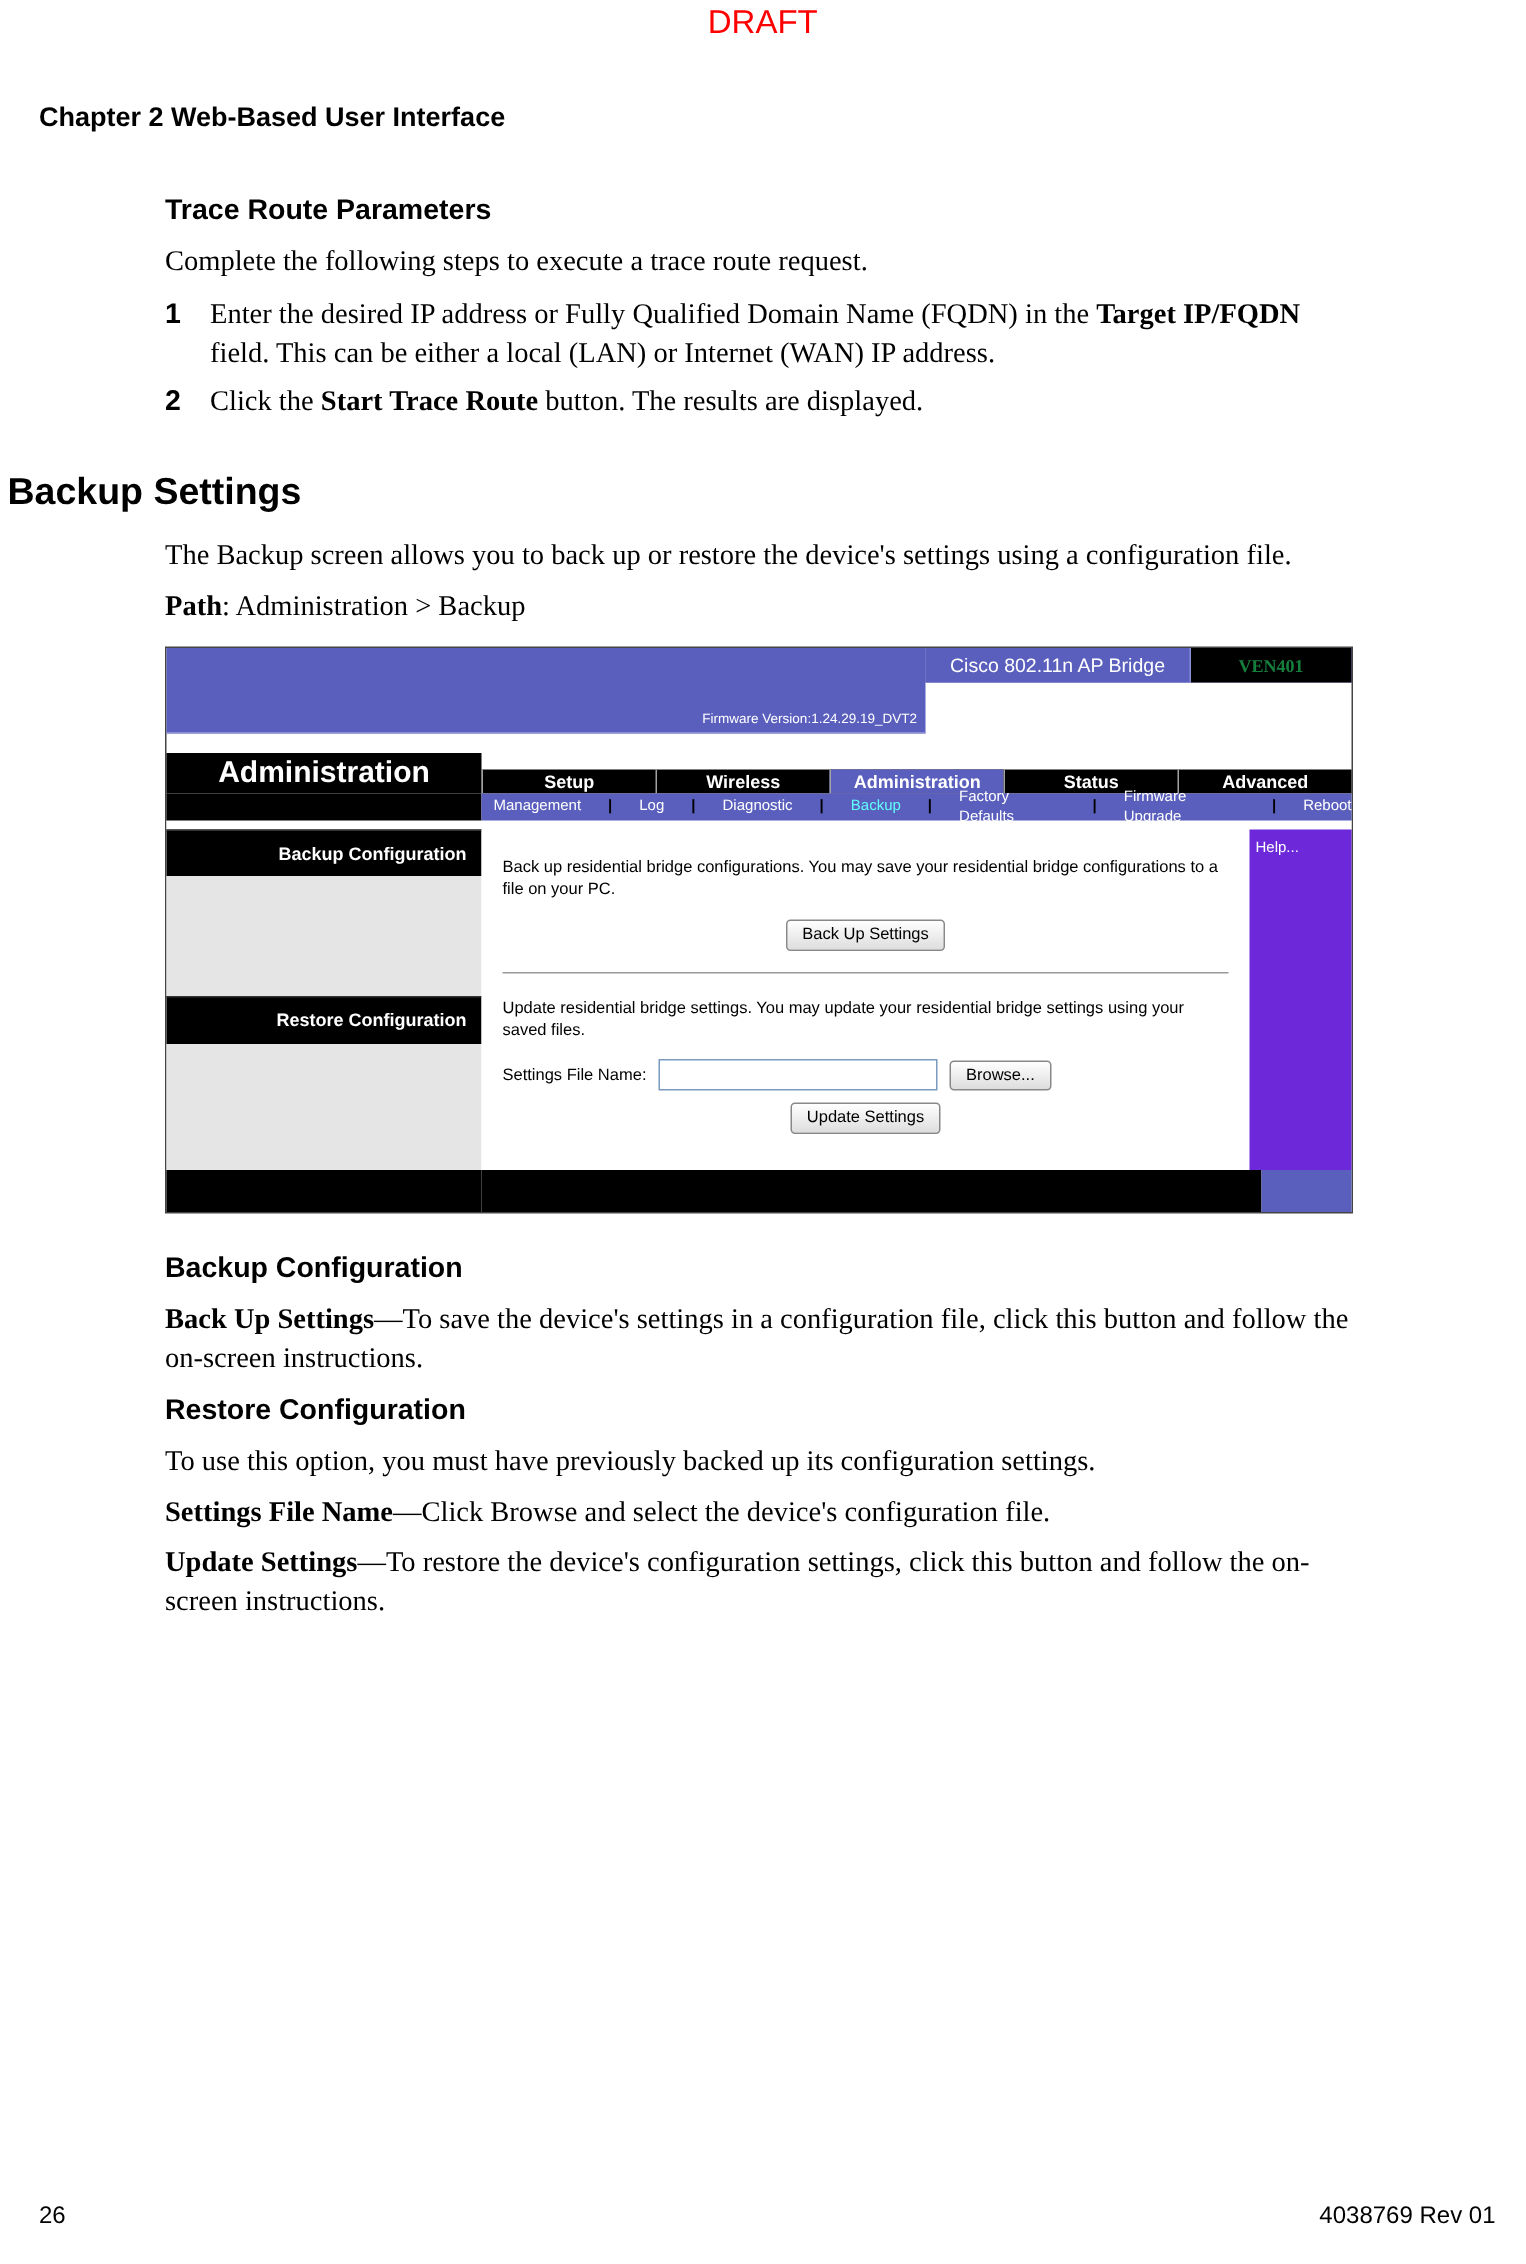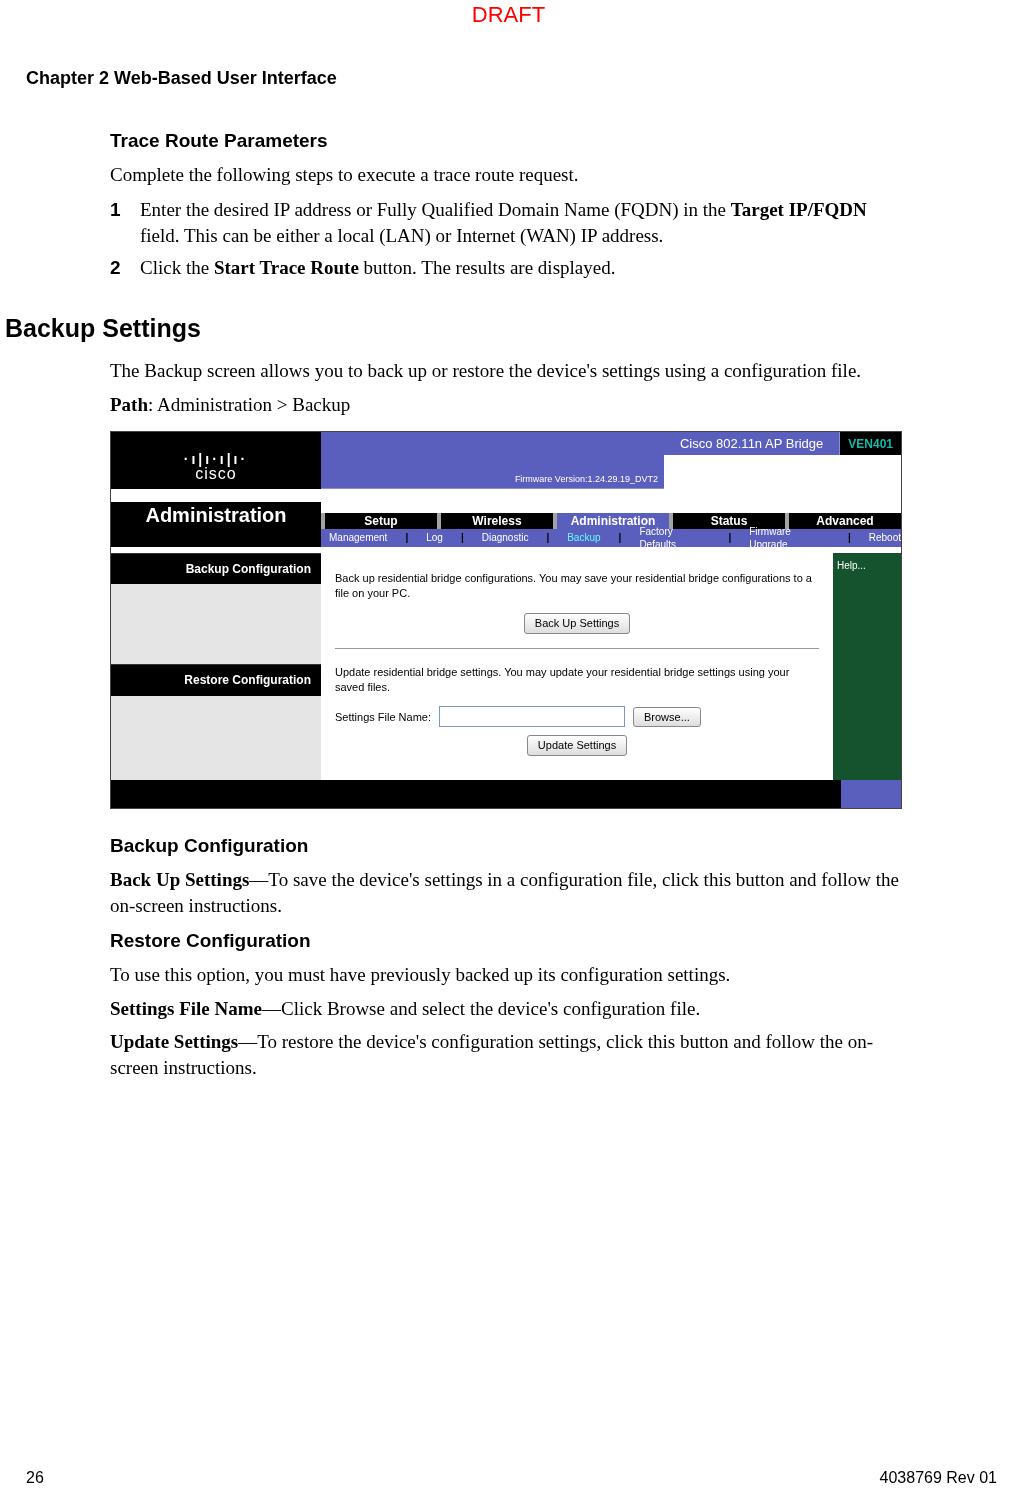--- a/index.html
+++ b/index.html
@@ -127,45 +127,46 @@
     background: #5a5fbd;
     color: #fff;
     font-weight: normal;
     font-size: 13px;
     display:flex;align-items:center;
     padding: 0 16px;
     border-right: 1px solid #8a8fd5;
   }
   .shot-model {
     background: #000;
-    color: #14b8a6;
+    color: #15803d;
     font-weight: bold;
     font-size: 12px;
     display:flex;align-items:center;
-    padding: 0 8px;
+    padding: 0 32px;
+    font-family: Liberation Serif, serif;
   }
   .nav-row {
     display: flex; height: 40px; align-items: flex-end;
   }
   .nav-section-name {
     width: 210px;
     background: #000;
     color: #fff;
     font-family: Arial, sans-serif;
     font-weight: bold;
     font-size: 20px;
     display:flex;align-items:center;justify-content:center;
   }
   .nav-tabs {
     flex:1; display:flex; background:#000; color:#fff;
     font-size:12px; font-weight:bold;
   }
   .nav-tabs div {
     flex:1; display:flex; align-items:center; justify-content:center;
-    border-left:4px solid #a3a3a3;
+    border-left:1px solid #a3a3a3;
   }
   .nav-tabs div.active { background:#5a5fbd; }
   .subnav {
     height: 18px; display:flex; align-items:stretch;
   }
   .subnav-left { width:210px; background:#000; }
   .subnav-items {
     flex:1; background:#5a5fbd; color:#fff; font-size:10px;
     display:flex; align-items:center; padding-left:8px; gap:18px;
   }
@@ -179,21 +180,21 @@
   .body-left .label {
     background:#000; color:#fff; font-weight:bold; font-size:12px;
     padding:7px 10px; text-align:right; border-top:1px solid #333;
   }
   .body-left .spacer-s { flex:0 0 80px; }
   .body-left .spacer-b { flex:1; }
   .body-main {
     flex:1; padding:14px 14px 10px 14px; background:#fff;
   }
   .body-help {
-    width:60px; background:#14532d; color:#fff; font-size:10px;
+    width:60px; background:#6d28d9; color:#fff; font-size:10px;
     padding:6px 4px;
   }
   .body-main p { margin:4px 0 12px 0; font-size:11px; }
   .btn {
     font-family:Arial,sans-serif; font-size:11px;
     border:1px solid #888; border-radius:3px;
     background:linear-gradient(#fff,#ddd);
     padding:2px 10px; display:inline-block;
   }
   .center{text-align:center;margin:6px 0 14px 0;}
@@ -239,26 +240,20 @@
   </ol>
 
   <h2 class="h2sans">Backup Settings</h2>
   <div class="para">The Backup screen allows you to back up or restore the device's settings using a configuration file.</div>
   <div class="para">
     <b>Path</b><span>: Administration &gt; Backup</span>
   </div>
 
   <div class="shot">
     <div class="shot-header">
-      <div class="shot-logo-cell">
-        <div class="cisco-logo">
-          <div class="cisco-bars">·ı|ı·ı|ı·</div>
-          <div class="cisco-word">cisco</div>
-        </div>
-      </div>
       <div class="shot-top-right">
         <div class="shot-fw">Firmware Version:1.24.29.19_DVT2</div>
         <div class="shot-title-row">
           <div class="spacer"></div>
           <div class="shot-title">Cisco 802.11n AP Bridge</div>
           <div class="shot-model">VEN401</div>
         </div>
       </div>
     </div>
     <div class="nav-row">

